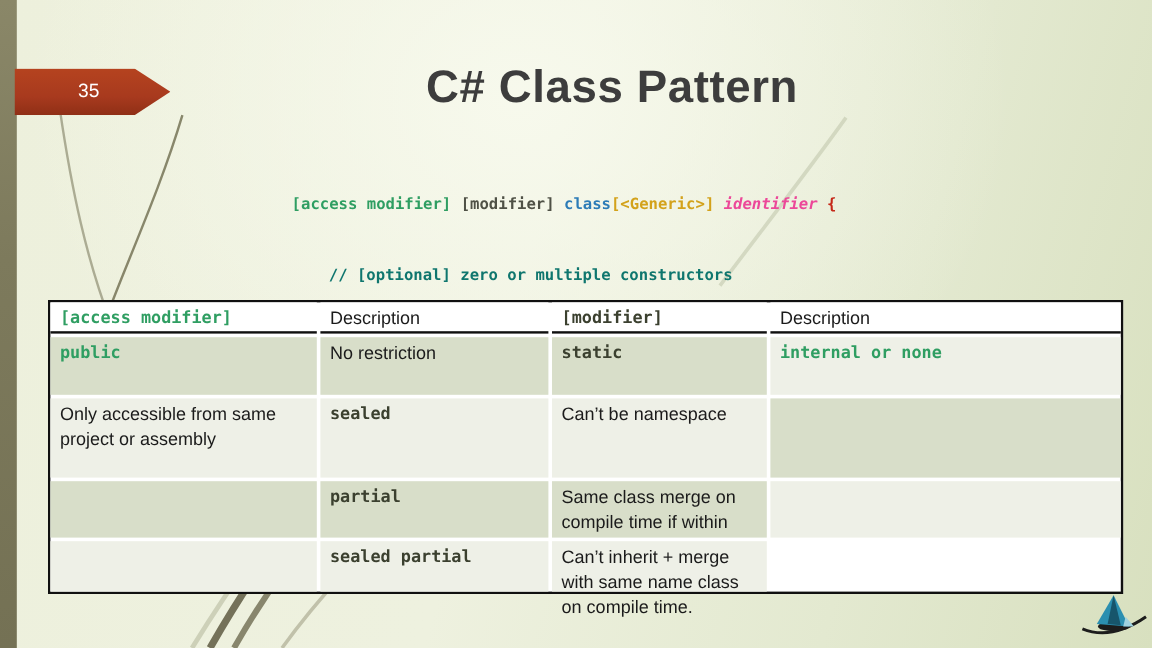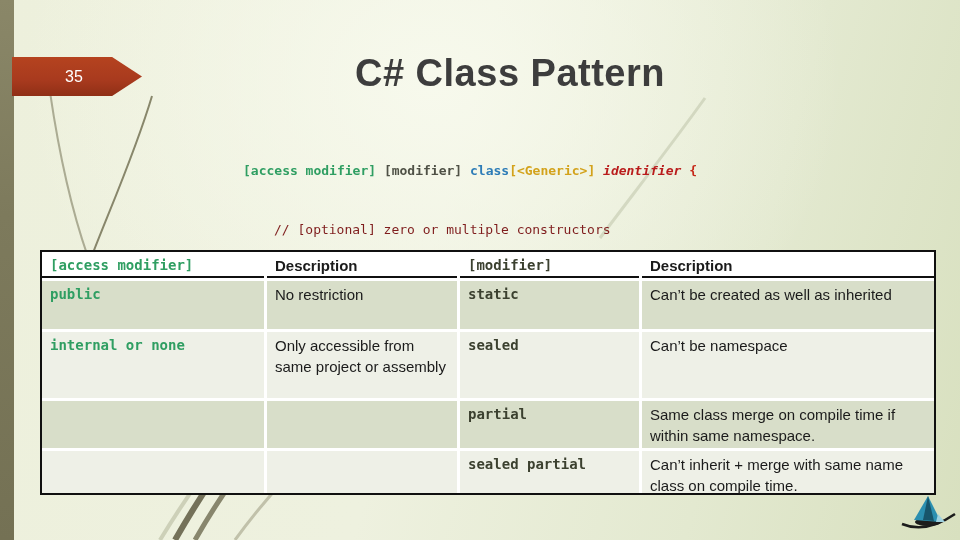--- a/index.html
+++ b/index.html
@@ -35,36 +35,36 @@
   .code-block {
     position: absolute; left: 243px; top: 122px; z-index: 3;
     font-family: "DejaVu Sans Mono", monospace;
     font-size: 13px; line-height: 19.5px; white-space: pre;
   }
   .code-line1 { font-weight: 700; }
   .tok-access   { color: #2f9e62; }
   .tok-modifier { color: #4f5146; }
   .tok-class    { color: #2d7cb7; }
   .tok-generic  { color: #d3a21b; }
-  .tok-ident    { color: #b91c1c; font-style: italic; }
+  .tok-ident    { color: #ec4899; font-style: italic; }
   .tok-brace    { color: #c52818; }
-  .code-comment { color: #7f1d1d; padding-left: 31px; font-weight: 400; }
+  .code-comment { color: #0f766e; padding-left: 31px; font-weight: 700; }
   .code-close   { font-weight: 700; }
 
   .pattern-table {
     position: absolute; left: 40px; top: 250px; width: 896px; z-index: 3;
     display: grid;
     grid-template-columns: 222px 190px 179px 292px;
     grid-template-rows: 26px 48px 66px 47px 42px;
     gap: 3px;
     background: #ffffff;
     border: 2px solid #101010;
   }
   .cell { padding: 3px 8px 2px 8px; font-size: 15px; color: #1b1b1b; line-height: 21px; }
-  .th { background: #ffffff; border-bottom: 2px solid #101010; font-weight: 700; }
+  .th { background: #ffffff; border-bottom: 2px solid #101010; font-weight: 400; }
   .mono { font-family: "DejaVu Sans Mono", monospace; font-size: 14px; font-weight: 700; }
   .green { color: #2f9e62; }
   .olive { color: #3b402f; }
   .row-dark  { background: #d8dec9; }
   .row-light { background: #eef0e7; }
 
   .logo { position: absolute; left: 898px; top: 492px; width: 60px; height: 45px; z-index: 3; }
 </style>
 </head>
 <body>
@@ -99,21 +99,20 @@
 <div class="pattern-table">
 
   <div class="cell th mono green">[access modifier]</div>
   <div class="cell th">Description</div>
   <div class="cell th mono olive">[modifier]</div>
   <div class="cell th">Description</div>
 
   <div class="cell row-dark mono green">public</div>
   <div class="cell row-dark">No restriction</div>
   <div class="cell row-dark mono olive">static</div>
-  <div class="cell row-dark">Can’t be created as well as inherited</div>
 
   <div class="cell row-light mono green">internal or none</div>
   <div class="cell row-light">Only accessible from same project or assembly</div>
   <div class="cell row-light mono olive">sealed</div>
   <div class="cell row-light">Can’t be namespace</div>
 
   <div class="cell row-dark mono green"></div>
   <div class="cell row-dark"></div>
   <div class="cell row-dark mono olive">partial</div>
   <div class="cell row-dark">Same class merge on compile time if within same namespace.</div>

